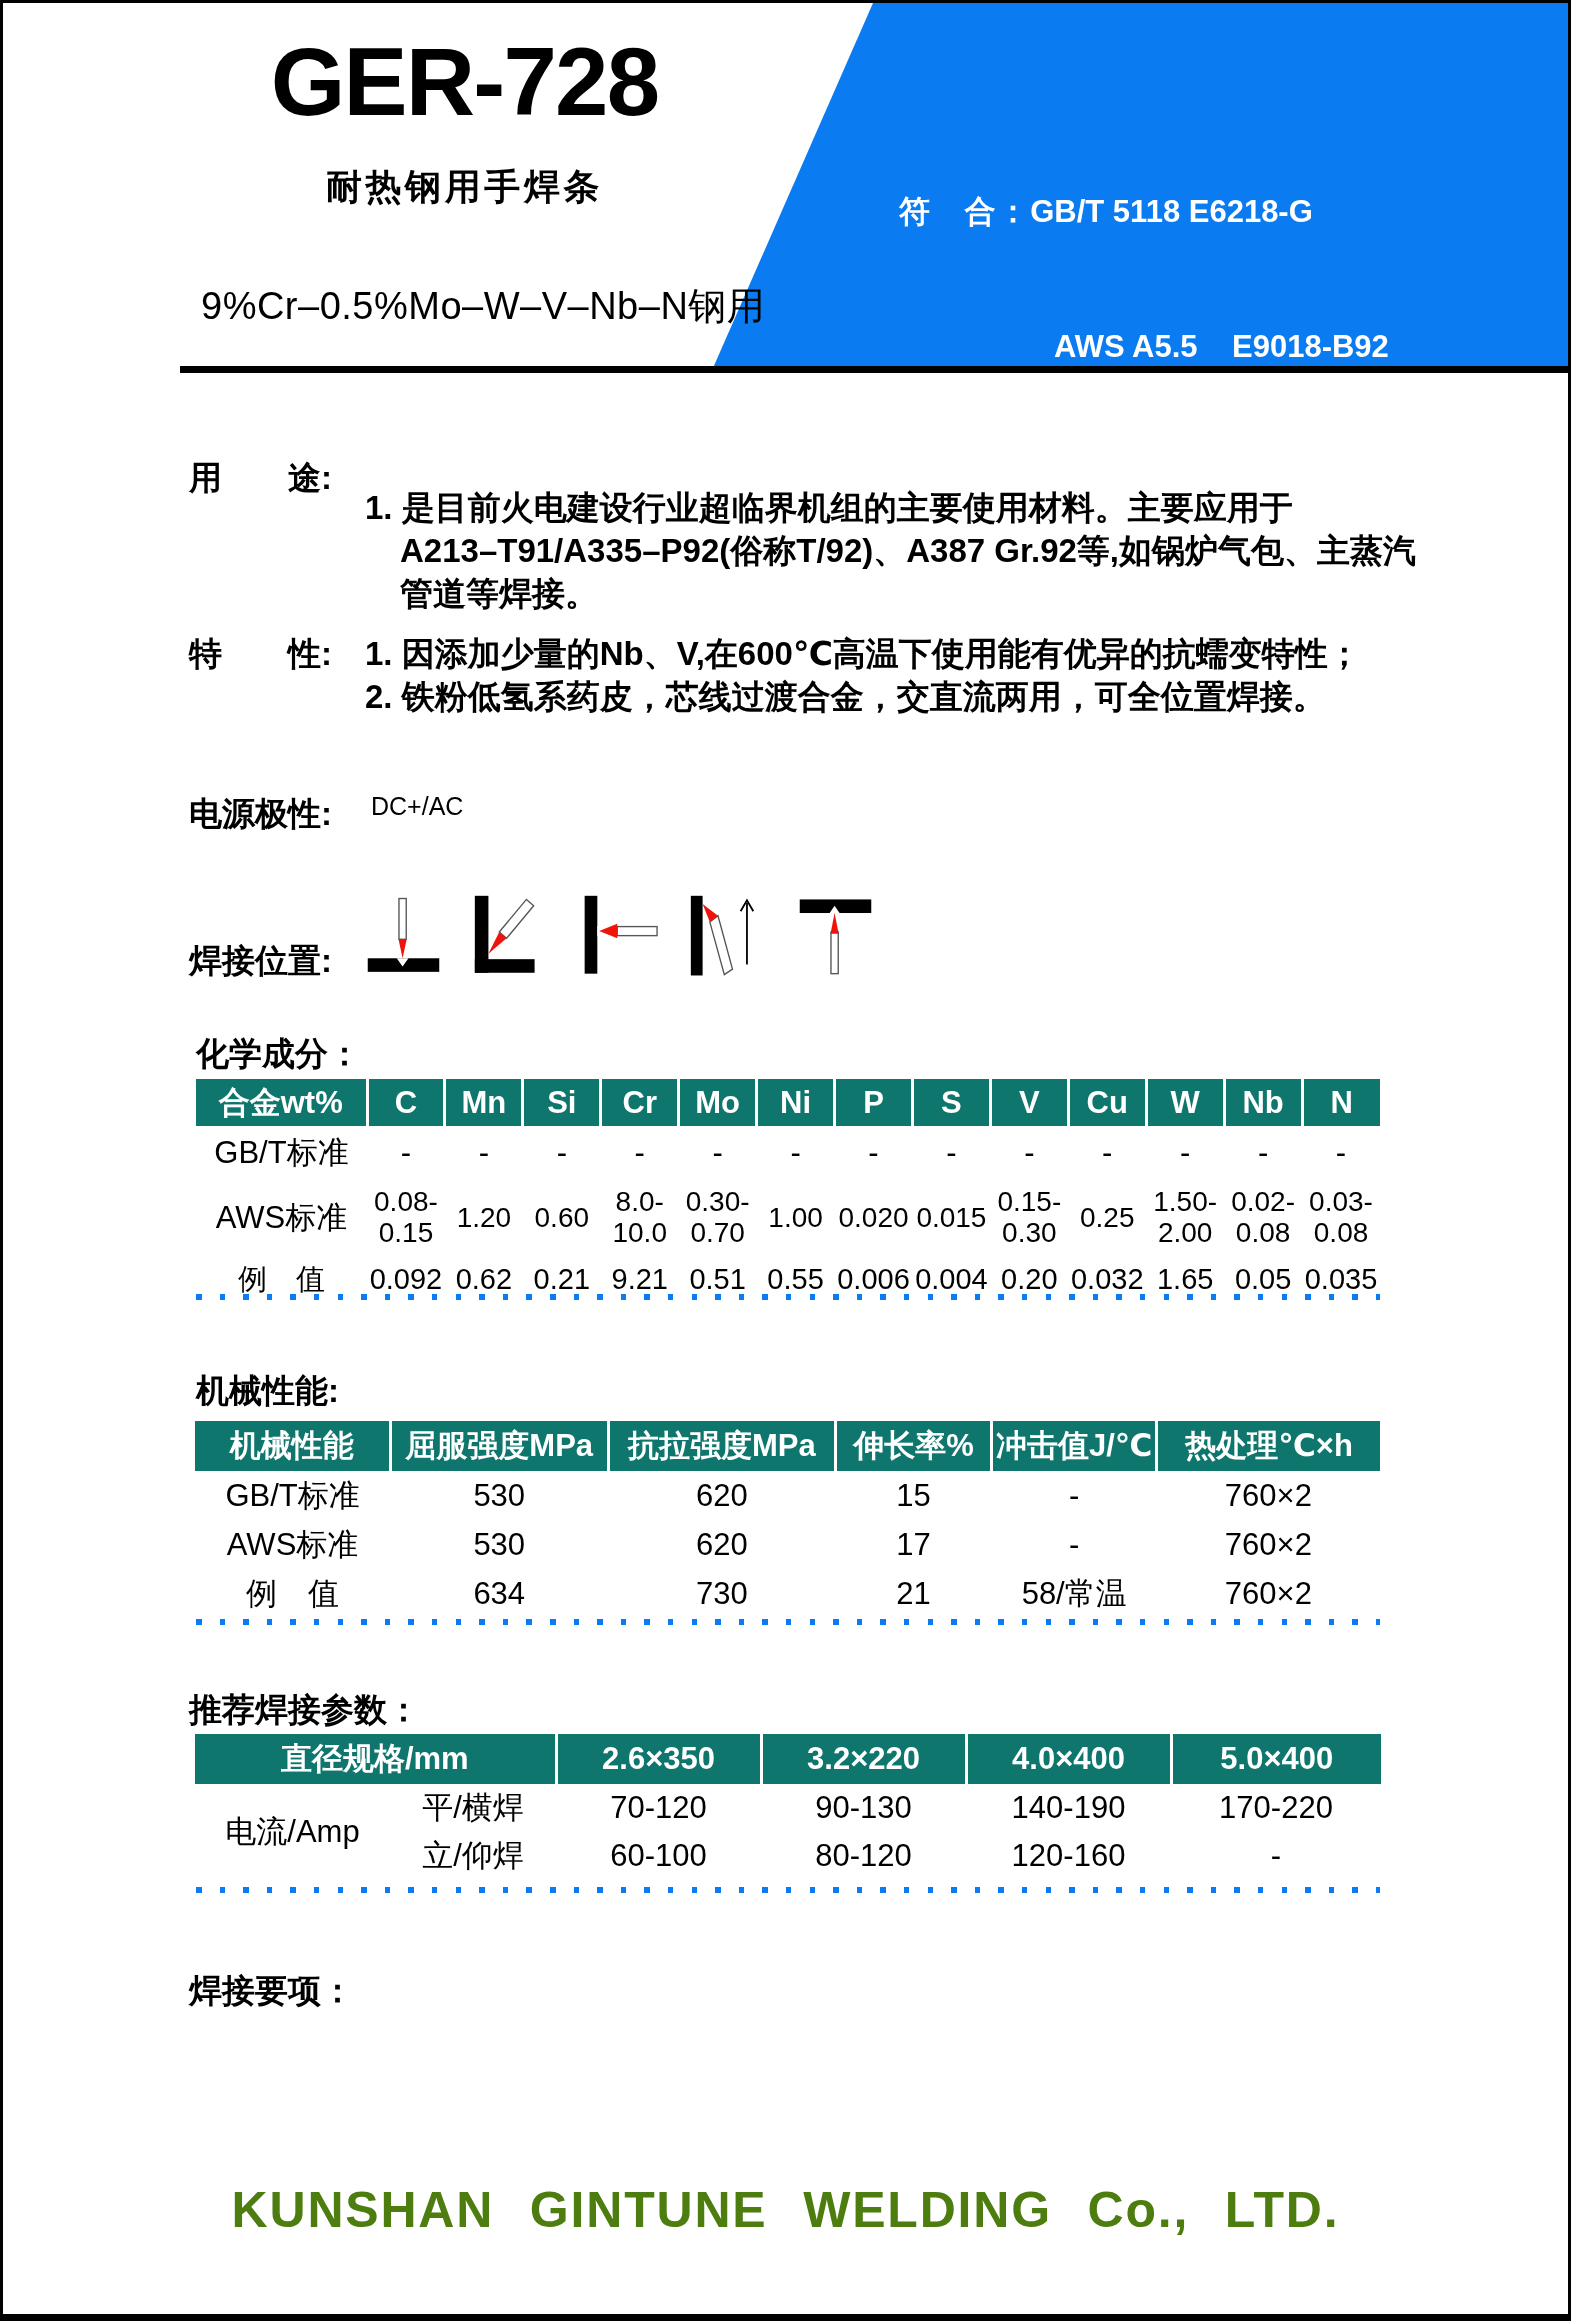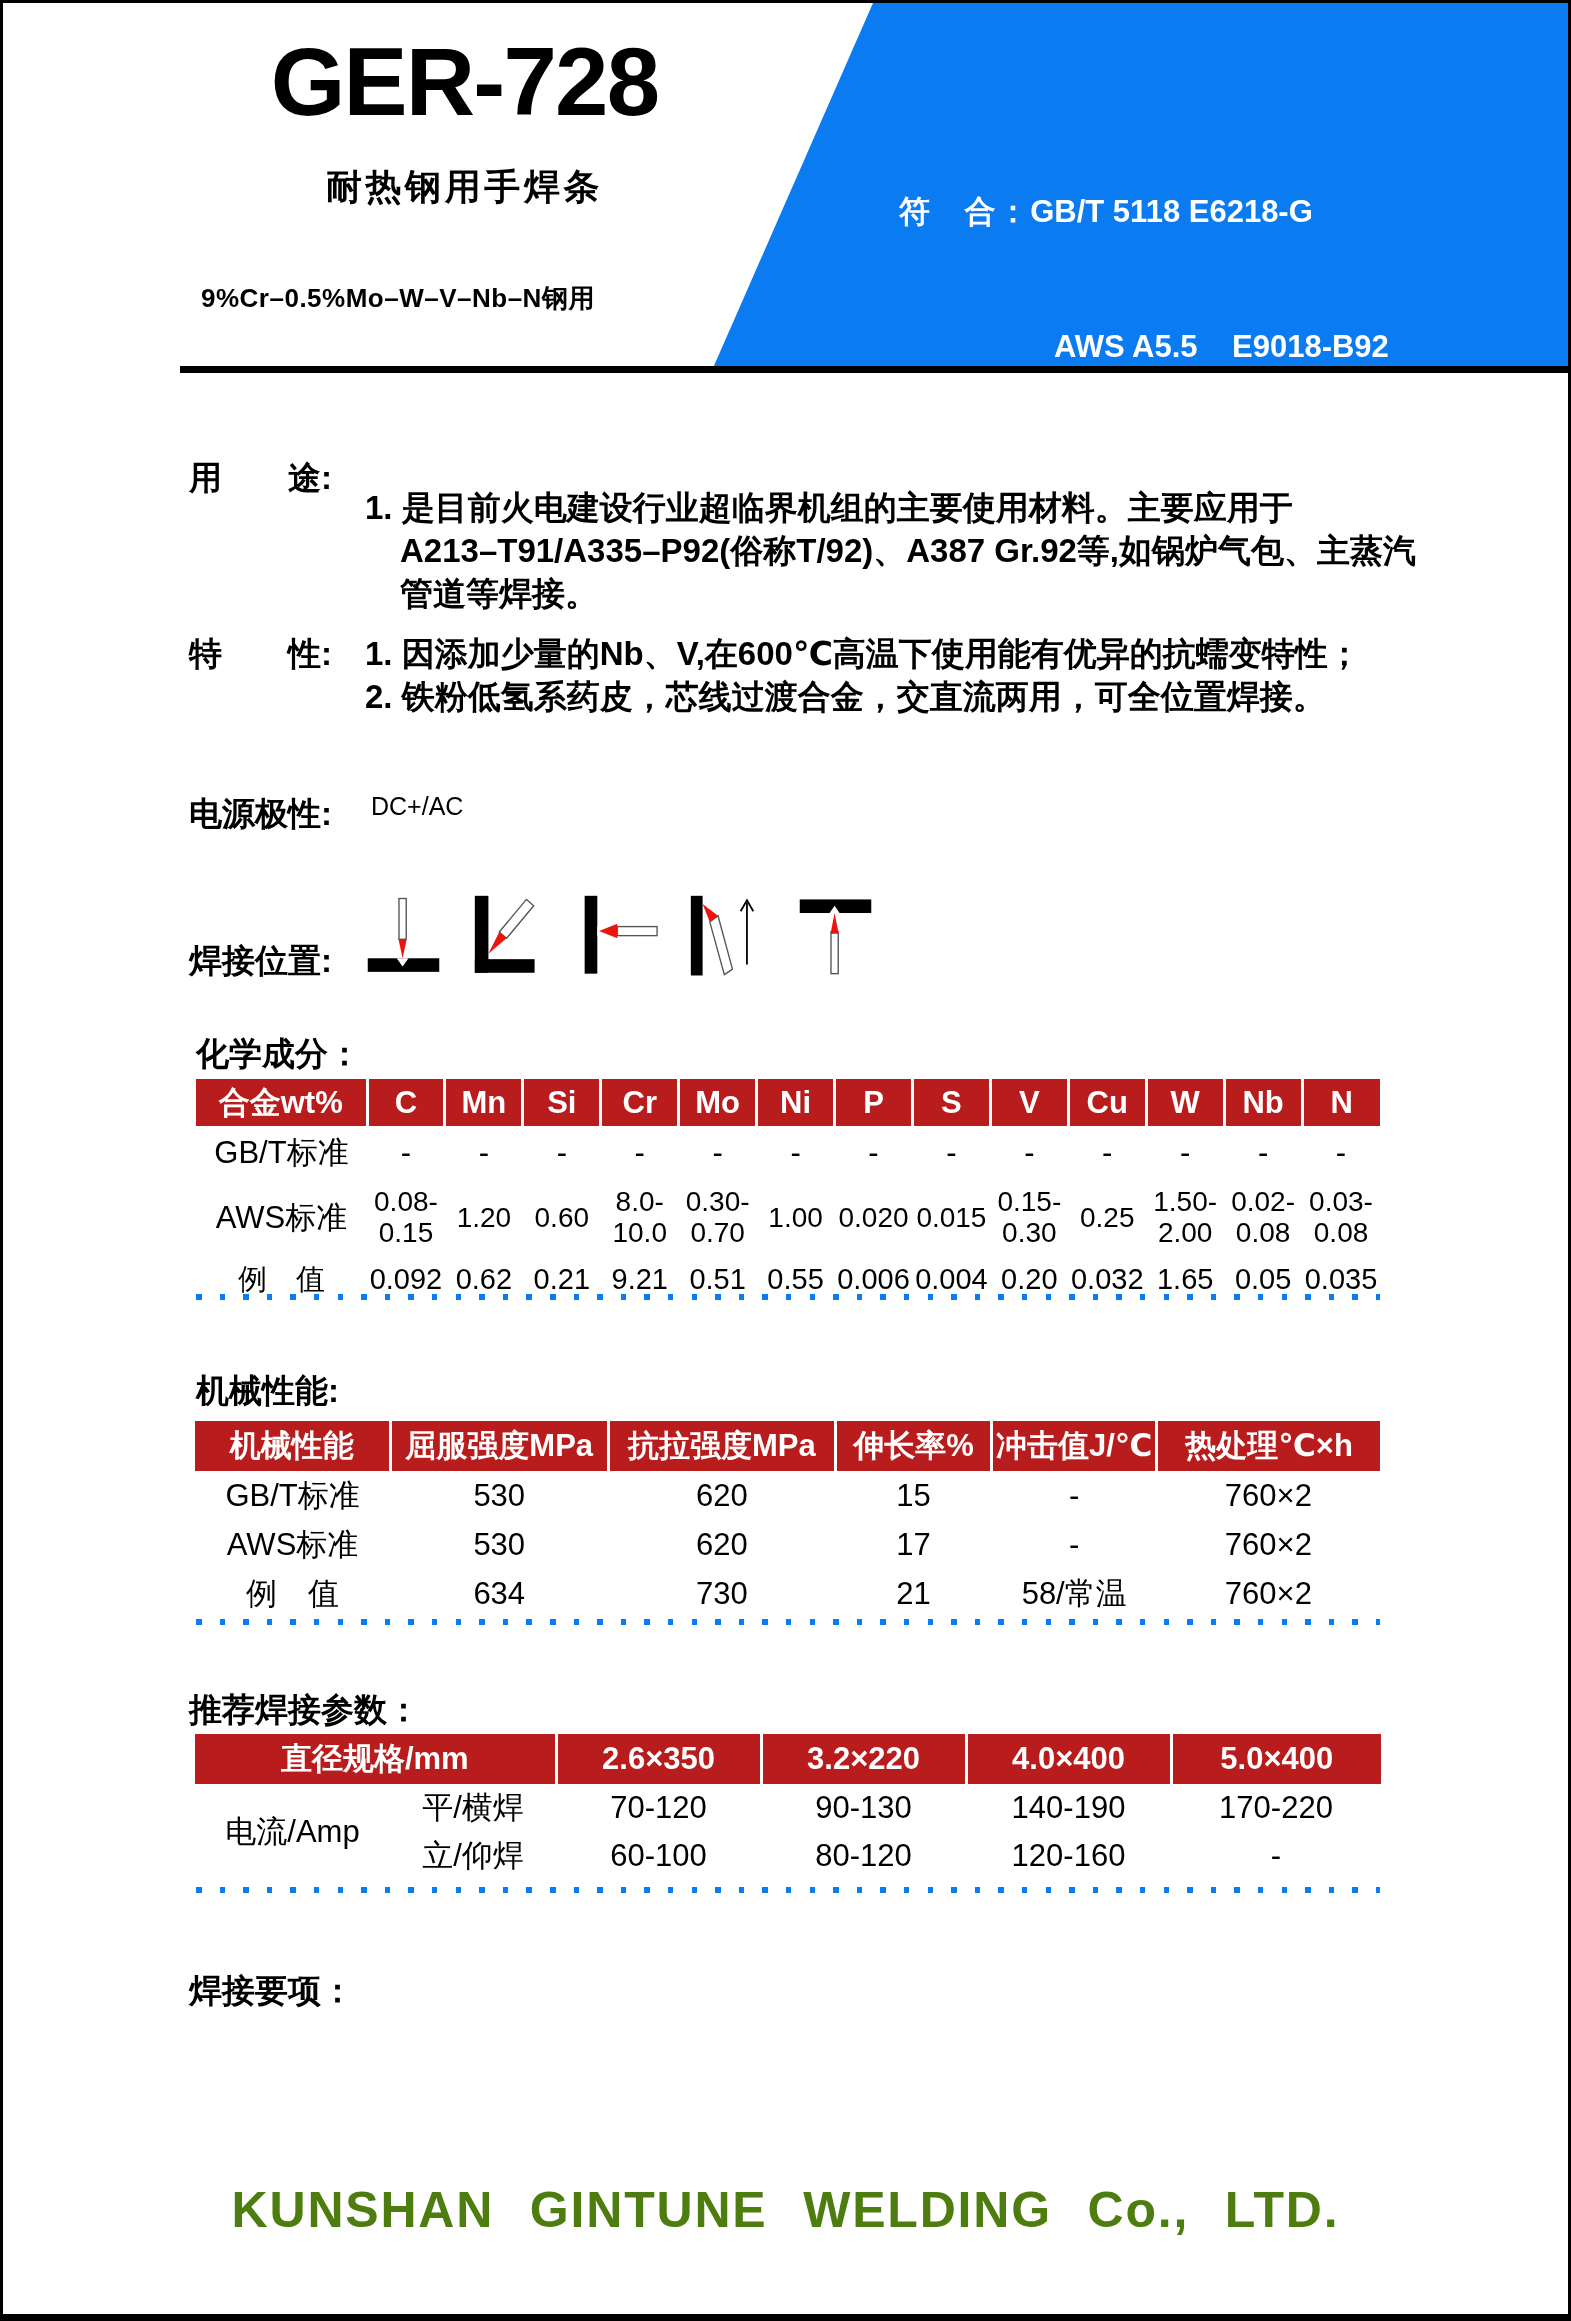--- a/index.html
+++ b/index.html
@@ -14,38 +14,38 @@
   
   .banner{
     position:absolute;left:710px;top:0;width:857px;height:365px;
     background:#0a7bf0;
     clip-path:polygon(160px 0,857px 0,857px 365px,0 365px);
   }
   .divider{position:absolute;left:177px;top:363px;width:1390px;height:7.3px;background:#000;}
   .title-block{position:absolute;left:259px;top:25.5px;width:405px;text-align:center;}
   .title-block h1{margin:0;font-size:96px;font-weight:bold;letter-spacing:-1.8px;line-height:1.1;}
   .subtitle{margin-top:29px;font-size:36px;font-weight:bold;letter-spacing:3.6px;}
-  .steel-type{position:absolute;left:198px;top:278px;font-size:26px;font-weight:bold;letter-spacing:0.5px;}
+  .steel-type{position:absolute;left:198px;top:278px;font-size:38px;font-weight:normal;letter-spacing:0.5px;}
   .compliance{position:absolute;left:896px;top:96px;color:#fff;font-weight:bold;
     font-size:31px;white-space:pre;line-height:45px;}
   .comp-row0{display:flex;}
   .comp-label{letter-spacing:1.8px;}
   .c-l1{margin-left:155px;} .c-l2{margin-left:117px;}
   .c-l3{margin-left:155px;} .c-l4{margin-left:155px;}
   
   .sec-label{position:absolute;left:186px;font-size:33px;font-weight:bold;}
   .sec-lines{position:absolute;left:362px;font-size:33px;font-weight:bold;line-height:43px;}
   .indent{margin-left:35px;}
   .value-text{position:absolute;font-size:25px;font-weight:normal;}
   
   .positions{position:absolute;left:362px;top:891px;display:flex;gap:31px;align-items:flex-start;}
   .pos-icon{width:77px;height:86px;}
   
   table{border-collapse:collapse;table-layout:fixed;}
-  th{background:#b91c1c;color:#fff;font-size:31px;font-weight:bold;text-align:center;padding:0;}
+  th{background:#0f766e;color:#fff;font-size:31px;font-weight:bold;text-align:center;padding:0;}
   th + th, .gapL{border-left:3.6px solid #fff;}
   td{text-align:center;font-size:31px;padding:0;}
   .chem-table{position:absolute;left:193px;top:1076px;width:1184px;}
   .chem-table th{height:47px;}
   .chem-table .r-std td{height:53px;}
   .chem-table .r-aws td{height:78px;font-size:28px;line-height:1.1;white-space:pre-line;}
   .chem-table .r-aws td.rowname{font-size:31px;white-space:normal;}
   .chem-table .r-ex td{height:45px;font-size:29px;}
   .mech-table{position:absolute;left:192px;top:1418px;width:1185px;}
   .mech-table th{height:50px;}

